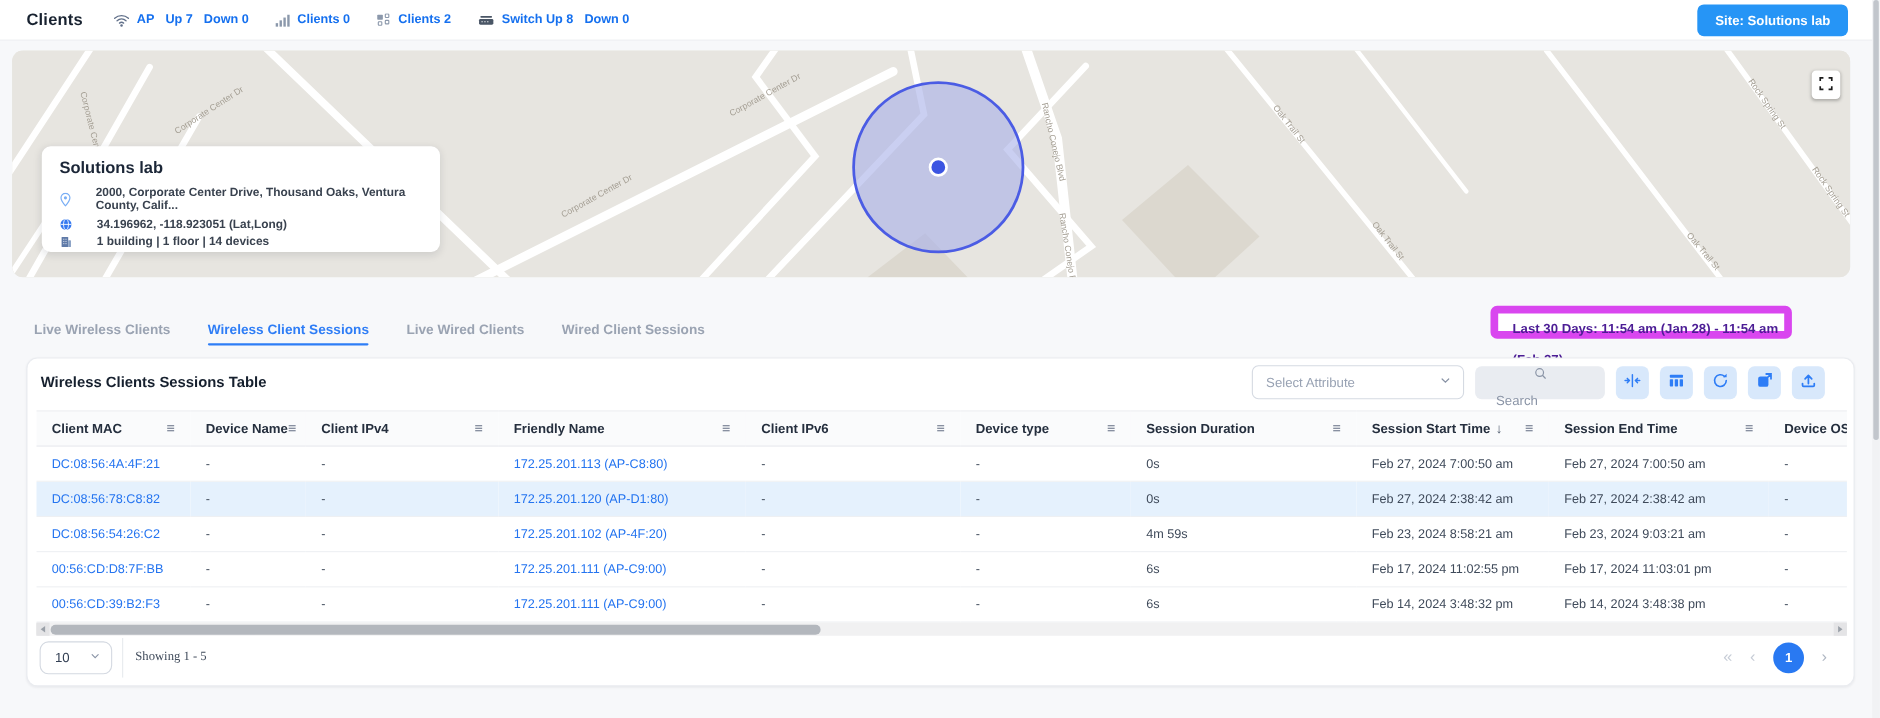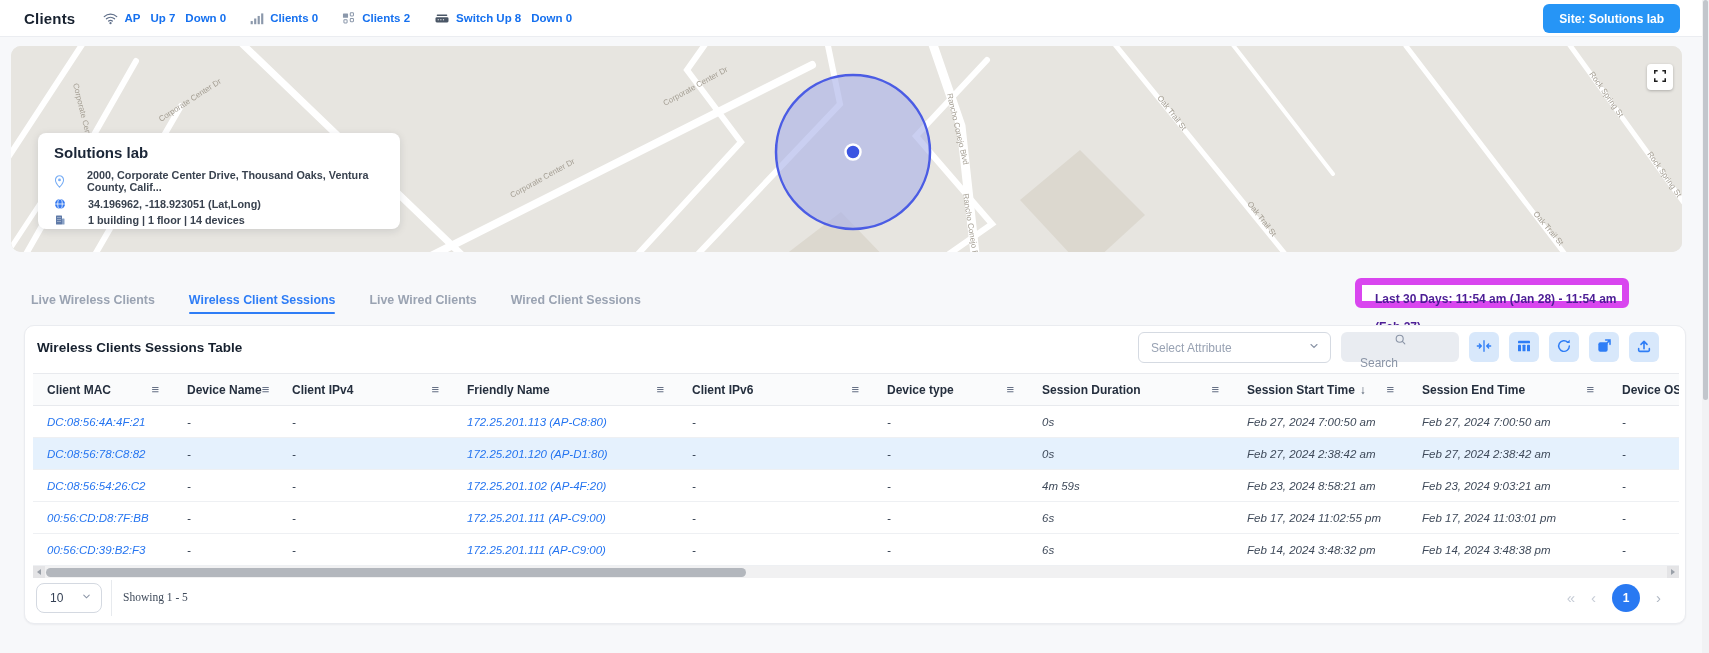--- a/index.html
+++ b/index.html
@@ -27,35 +27,35 @@
   
   .tabs { position:absolute; left:31px; top:293px; display:flex; gap:34px;text-align:right; }
   .tab { font-size:12.4px; font-weight:600; color:#9aa3b2; padding-bottom:7px; cursor:pointer; position:relative; }
   .tab.active { color:#2e7df6; }
   .tab.active:after { content:""; position:absolute; left:0; right:0; bottom:0; height:2.5px; background:#2e7df6; border-radius:2px; }
   .date-range { position:absolute; left:1355px; top:278px; width:274px; height:30px; background:#fff; border:7px solid #d946ef; border-radius:6px; font-size:12px; font-weight:600; color:#4c1d95; line-height:28px; padding-left:13px; cursor:pointer; }
 
   
   .table-card { position:absolute; left:24px; top:325px; width:1662px; height:299px; background:#fff; border:1px solid #eaecf0; border-radius:10px; box-shadow:0 1px 2px rgba(16,24,40,.05); }
   .table-title { position:absolute; left:12px; top:14px; font-size:13.5px; font-weight:700; color:#16202e; }
-  .toolbar { position:absolute; top:6px; right:26px; display:flex; align-items:flex-start; gap:10px; }
+  .toolbar { position:absolute; top:6px; right:26px; display:flex; align-items:center; gap:10px; }
   .select-attr { width:193px; height:31px; background:#fff; border:1px solid #d5dae2; border-radius:6px; display:flex; align-items:center; justify-content:space-between; padding:0 10px 0 12px; font-size:12px; color:#98a2b3; cursor:pointer; }
   .search-box { width:118px; height:30px; background:#e9ecf1; border-radius:6px; display:flex; align-items:center; gap:6px; padding:0 8px;flex-direction:column; }
   .search-box input { border:none; background:transparent; outline:none; width:80px; font-size:12px; color:#394150; font-family:inherit; }
   .search-box input::placeholder { color:#8a94a6; }
   .icon-btn { width:30px; height:30px; border:none; border-radius:6px; background:#d8e8fb; cursor:pointer; display:flex; align-items:center; justify-content:center; padding:0; }
 
   .table-wrap { position:absolute; left:8px; top:47px; width:1646px; height:242px; overflow:hidden; }
   table { border-collapse:collapse; table-layout:fixed; width:1660px; }
   th { height:32px; background:#fafbfc; border-top:1px solid #e8eaee; border-bottom:1px solid #e8eaee; font-size:12px; font-weight:700; color:#252f3e; text-align:left; padding:0 14px; }
   .th-in { display:flex; align-items:center; justify-content:space-between; }
   .th-lbl { display:flex; align-items:center; gap:5px; white-space:nowrap; }
   .sort-icon { font-size:12px; color:#475467; font-weight:400; }
   .menu-icon { font-size:13px; color:#667085; cursor:pointer; font-weight:400; }
-  td { height:32px; border-bottom:1px solid #eef0f3; font-size:11.5px; color:#3f4a5a; padding:0 14px; white-space:nowrap; overflow:hidden;font-style:italic; }
+  td { height:32px; border-bottom:1px solid #eef0f3; font-size:11.5px; color:#3f4a5a; padding:0 14px; white-space:nowrap; overflow:hidden; }
   tr.hl td { background:#e5f1fd; }
   td.lnk { color:#2474f0; cursor:pointer; }
 
   
   .hscroll { position:absolute; left:8px; top:240px; width:1646px; height:12px; background:#f1f1f2; border-radius:2px; }
   .hs-arrow { position:absolute; top:0; width:12px; height:12px; background:#e4e4e6; display:flex; align-items:center; justify-content:center; cursor:pointer; }
   .hs-left { left:0; } .hs-right { right:0; }
   .tri-l { width:0; height:0; border-top:3px solid transparent; border-bottom:3px solid transparent; border-right:4px solid #9aa0a8; }
   .tri-r { width:0; height:0; border-top:3px solid transparent; border-bottom:3px solid transparent; border-left:4px solid #9aa0a8; }
   .hs-thumb { position:absolute; left:13px; top:1.5px; width:700px; height:9px; background:#b3b7bd; border-radius:5px; cursor:grab; }

